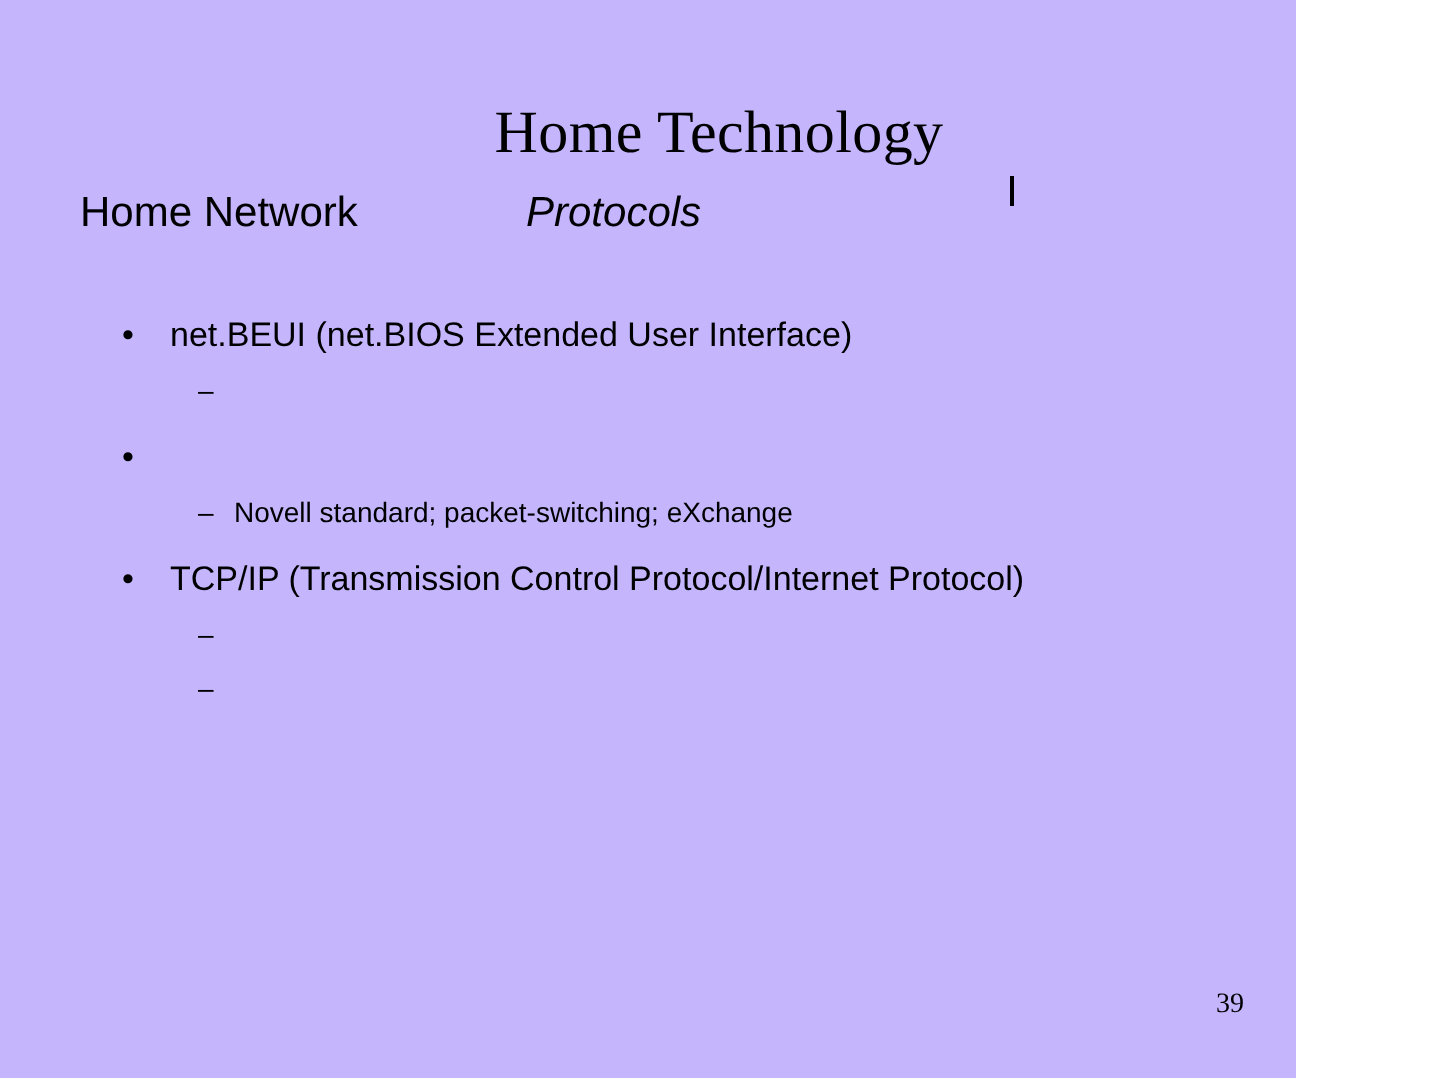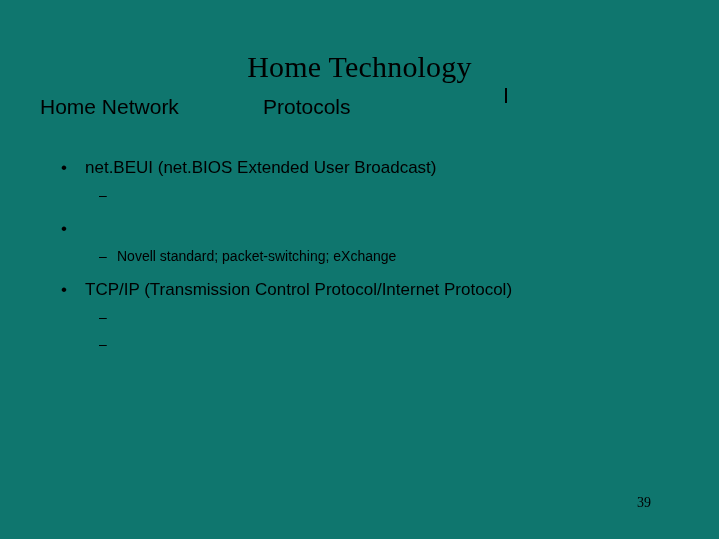--- a/index.html
+++ b/index.html
@@ -3,23 +3,23 @@
 <meta charset="utf-8">
 <title>Home Technology Slide</title>
 <style>
   html, body {
     margin: 0;
     padding: 0;
     background: #ffffff;
   }
   #slide {
     position: relative;
-    width: 719px;
+    width: 648px;
     height: 539px;
-    background: #0f766e;
+    background: #c4b5fd;
     overflow: hidden;
     font-family: "Liberation Sans", sans-serif;
     color: #000000;
     -webkit-font-smoothing: none;
   }
 
   
   .slide-title {
     position: absolute;
     left: 0;
@@ -53,20 +53,21 @@
     white-space: nowrap;
   }
   .subtitle-right {
     position: absolute;
     left: 263px;
     top: 0;
     font-family: "Liberation Sans", sans-serif;
     font-size: 21px;
     line-height: 26px;
     white-space: nowrap;
+    font-style: italic;
   }
   .text-caret {
     position: absolute;
     left: 505px;
     top: -6px;
     width: 2px;
     height: 15px;
     background: #000000;
   }
 
@@ -122,24 +123,24 @@
     top: 494px;
     width: 719px;
     text-align: center;
     font-family: "Liberation Serif", serif;
     font-size: 14px;
     line-height: 18px;
     white-space: nowrap;
   }
   .footer-pagenum {
     position: absolute;
-    left: 624px;
+    left: 608px;
     top: 494px;
     width: 40px;
-    text-align: center;
+    text-align: left;
     font-family: "Liberation Serif", serif;
     font-size: 14px;
     line-height: 18px;
   }
 </style>
 </head>
 <body>
 
 <div id="slide">
 
@@ -149,21 +150,21 @@
     <div class="subtitle-left">Home Network</div>
     <div class="subtitle-right">Protocols</div>
     <div class="text-caret"></div>
   </div>
 
   <div class="body-block">
 
     <div class="bullet-group">
       <div class="bullet-l1">
         <span class="marker">•</span>
-        <span>net.BEUI (net.BIOS Extended User Broadcast)</span>
+        <span>net.BEUI (net.BIOS Extended User Interface)</span>
       </div>
       <div class="bullet-l2">
         <span class="marker">–</span>
       </div>
     </div>
 
     <div class="gap-after-group"></div>
 
     <div class="bullet-group">
       <div class="bullet-l1">

